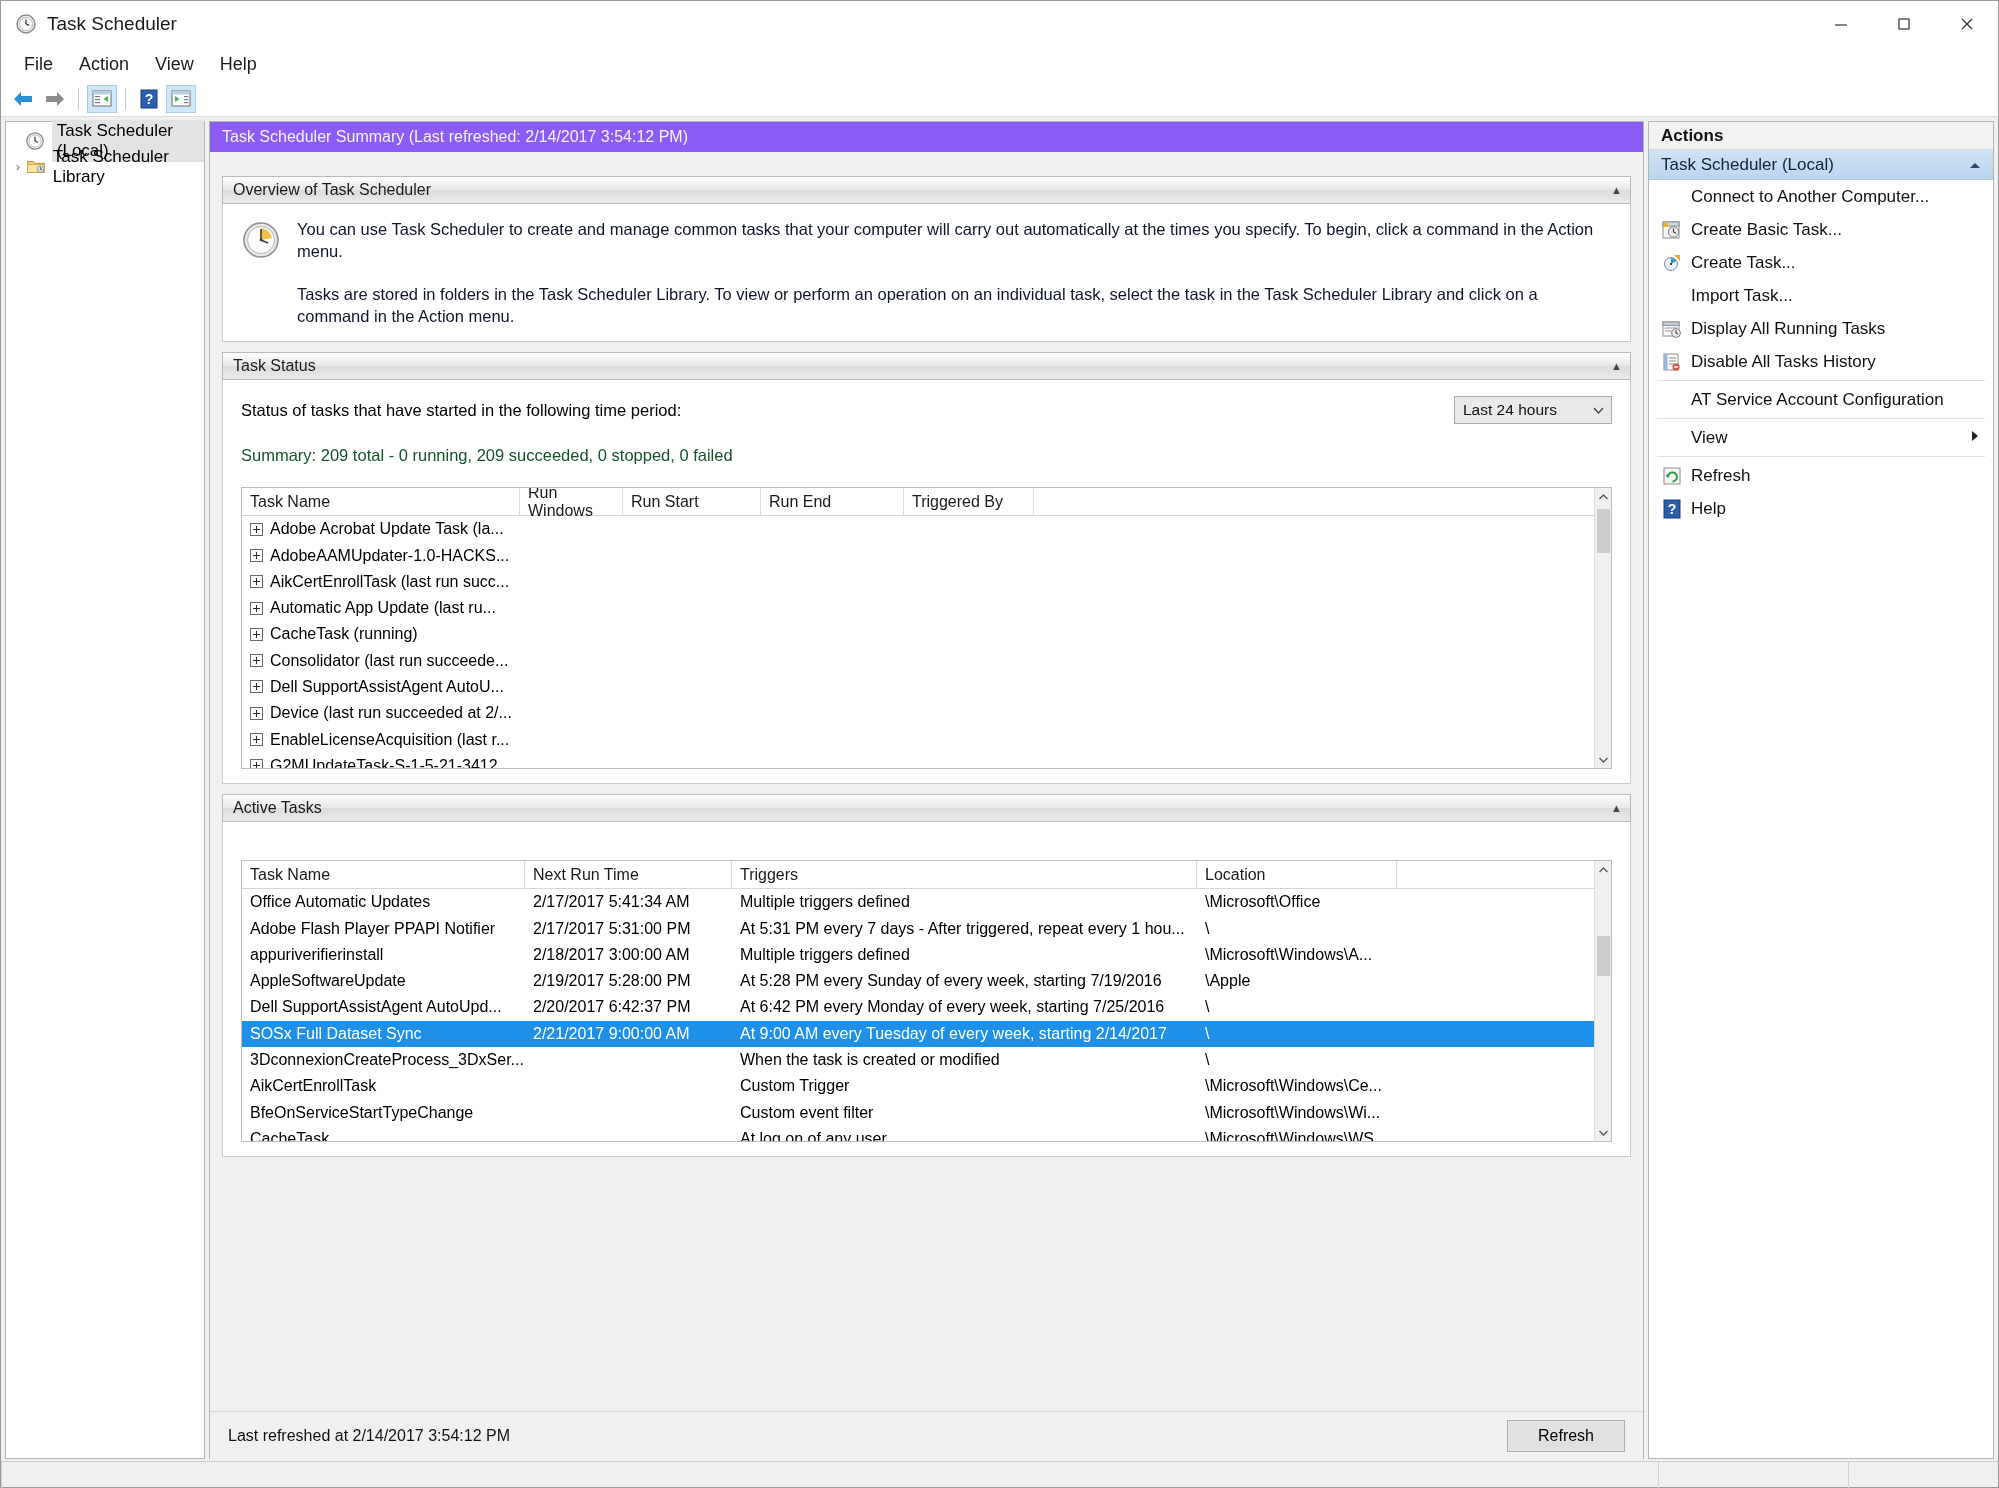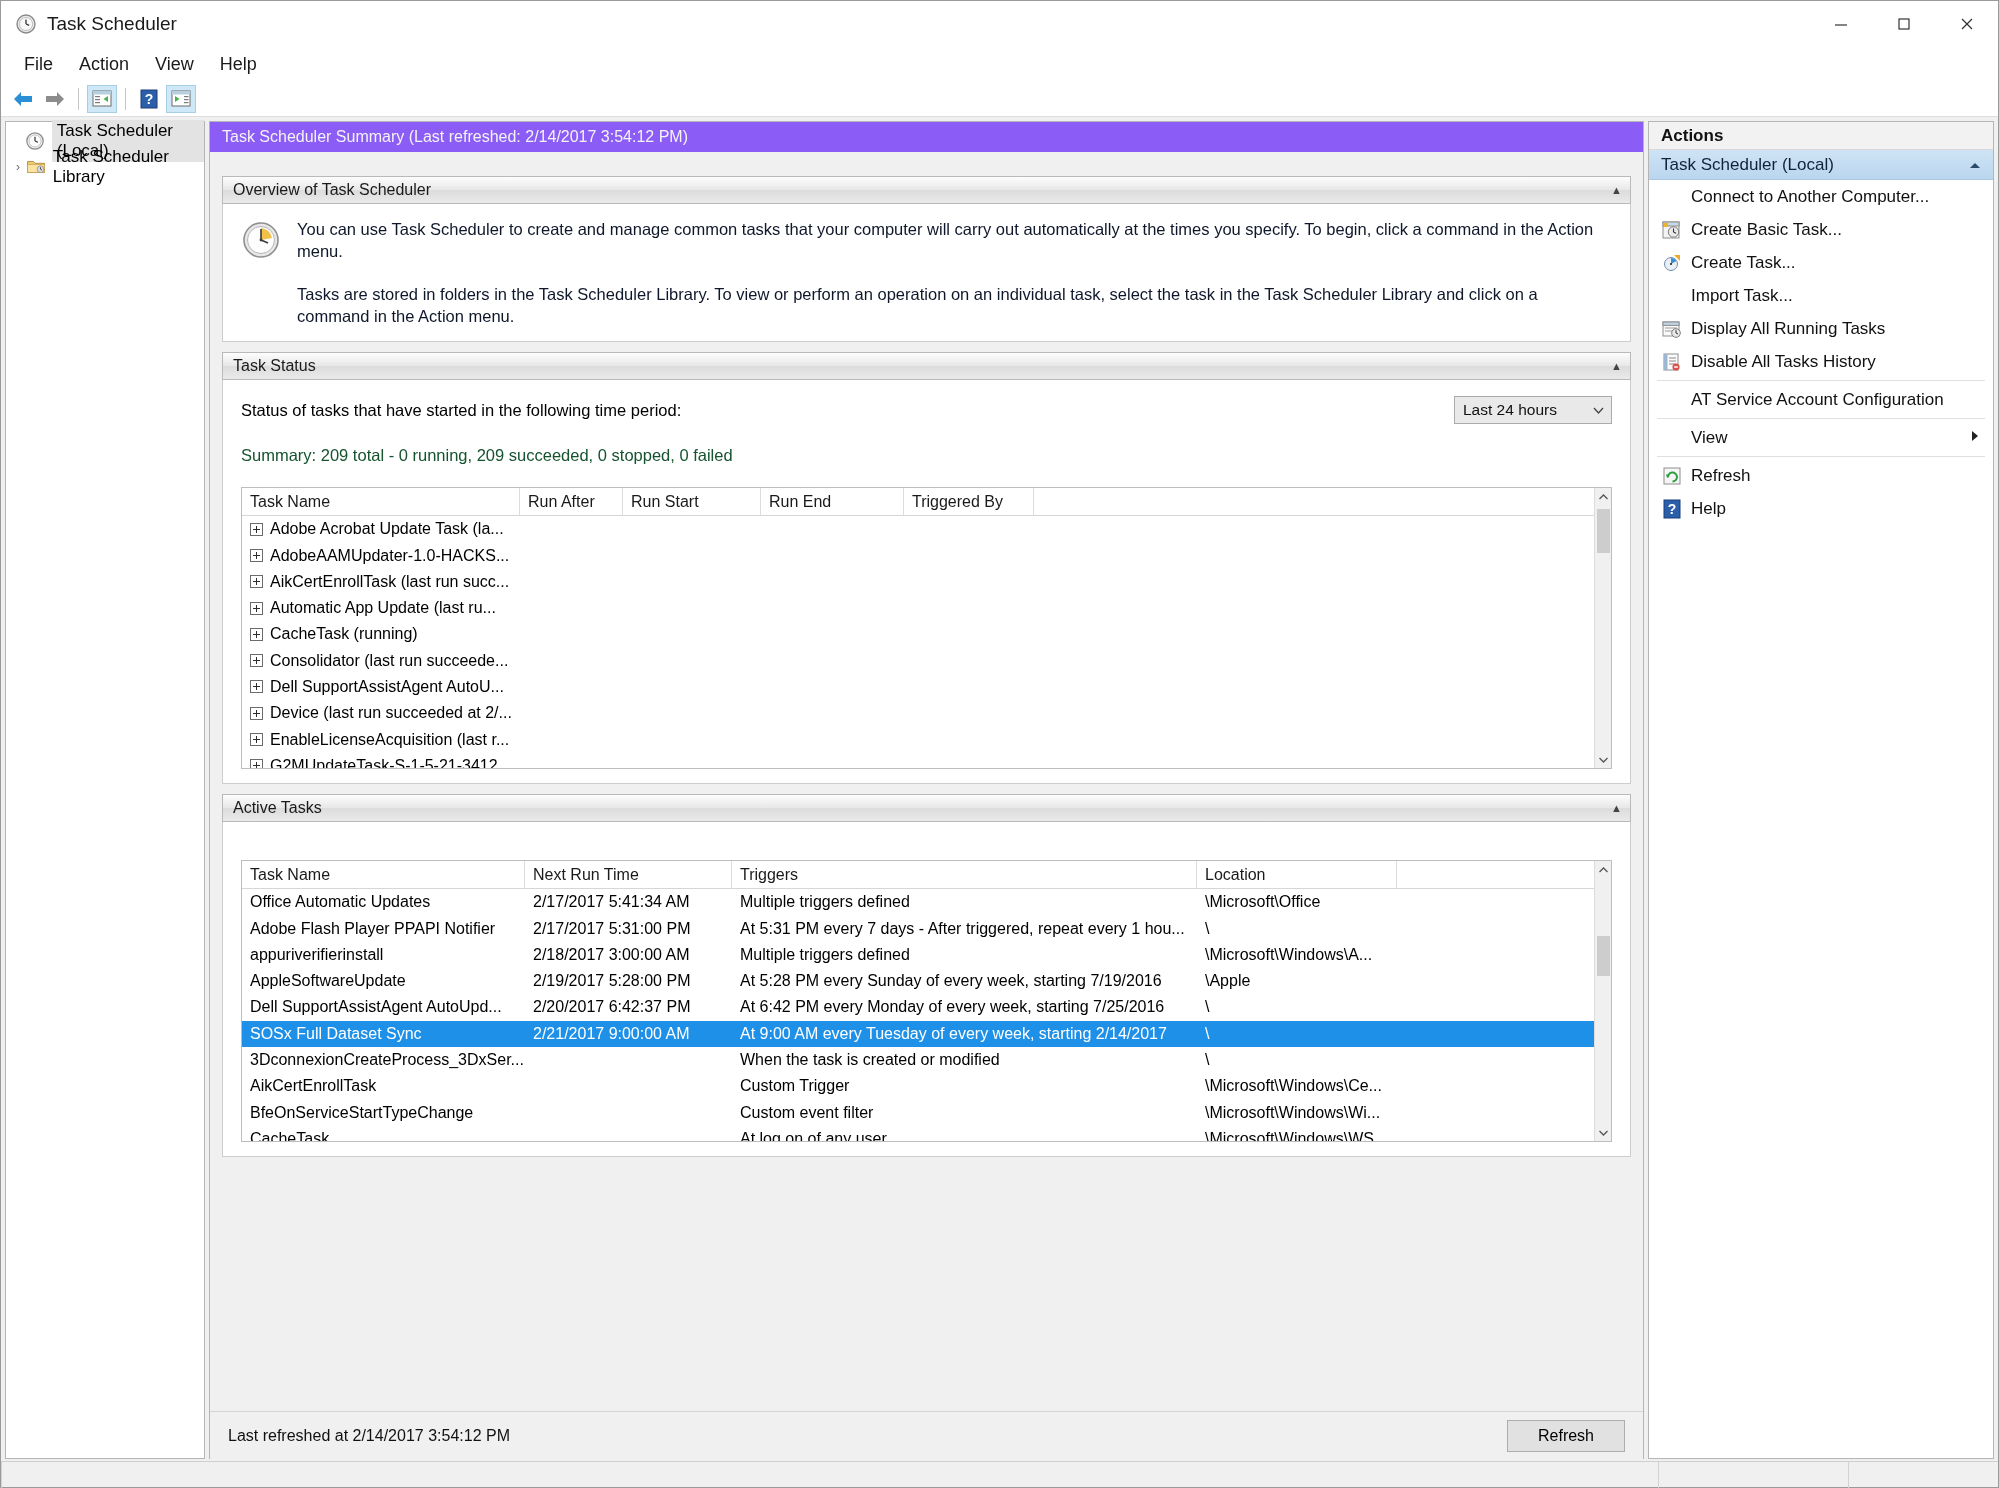--- a/index.html
+++ b/index.html
@@ -89,23 +89,23 @@
     border: 1px solid #b5b5b5; border-bottom: none;
     margin-bottom: 28px;
   }
   .summary-bar {
     height: 30px; background: #8b5cf6;
     display: flex; align-items: center; padding-left: 12px;
     color: #f3f3f3; font-size: 16px; flex: none;
   }
   .scroll-area {
     flex: 1; overflow: hidden; background: #f0f0f0;
-    padding: 24px 12px 0 12px;
+    padding: 12px 12px 0 12px;
     min-height: 0;
-    display: flex; flex-direction: column;
+    display: flex; flex-direction: column; margin-top: 12px;
   }
 
   .section { margin-bottom: 10px; flex: none; }
   .section-head {
     height: 28px;
     background: linear-gradient(to bottom, #fdfdfd 0%, #e8e8e8 48%, #dcdcdc 52%, #eaeaea 100%);
     border: 1px solid #b9b9b9;
     display: flex; align-items: center; justify-content: space-between;
     padding: 0 8px 0 10px;
     font-size: 16px; color: #1a1a1a;
@@ -392,21 +392,21 @@
                     </svg>
                 </span>
               </div>
             </div>
             <div class="ts-summary">Summary: 209 total - 0 running, 209 succeeded, 0 stopped, 0 failed</div>
 
             <div class="grid" style="height:282px;">
               <div class="grid-inner">
                 <div class="grid-head">
                   <div class="th" style="width:278px;">Task Name</div>
-                  <div class="th" style="width:103px;">Run After</div>
+                  <div class="th" style="width:103px;">Run Windows</div>
                   <div class="th" style="width:138px;">Run Start</div>
                   <div class="th" style="width:143px;">Run End</div>
                   <div class="th" style="width:130px;">Triggered By</div>
                 </div>
                 <div id="ts-rows">
                     <div class="grid-row">
                       <div class="td name-cell" style="width: 278px;">
                         <span class="exp-box"></span>
                         <span>Adobe Acrobat Update Task (la...</span>
                       </div>

